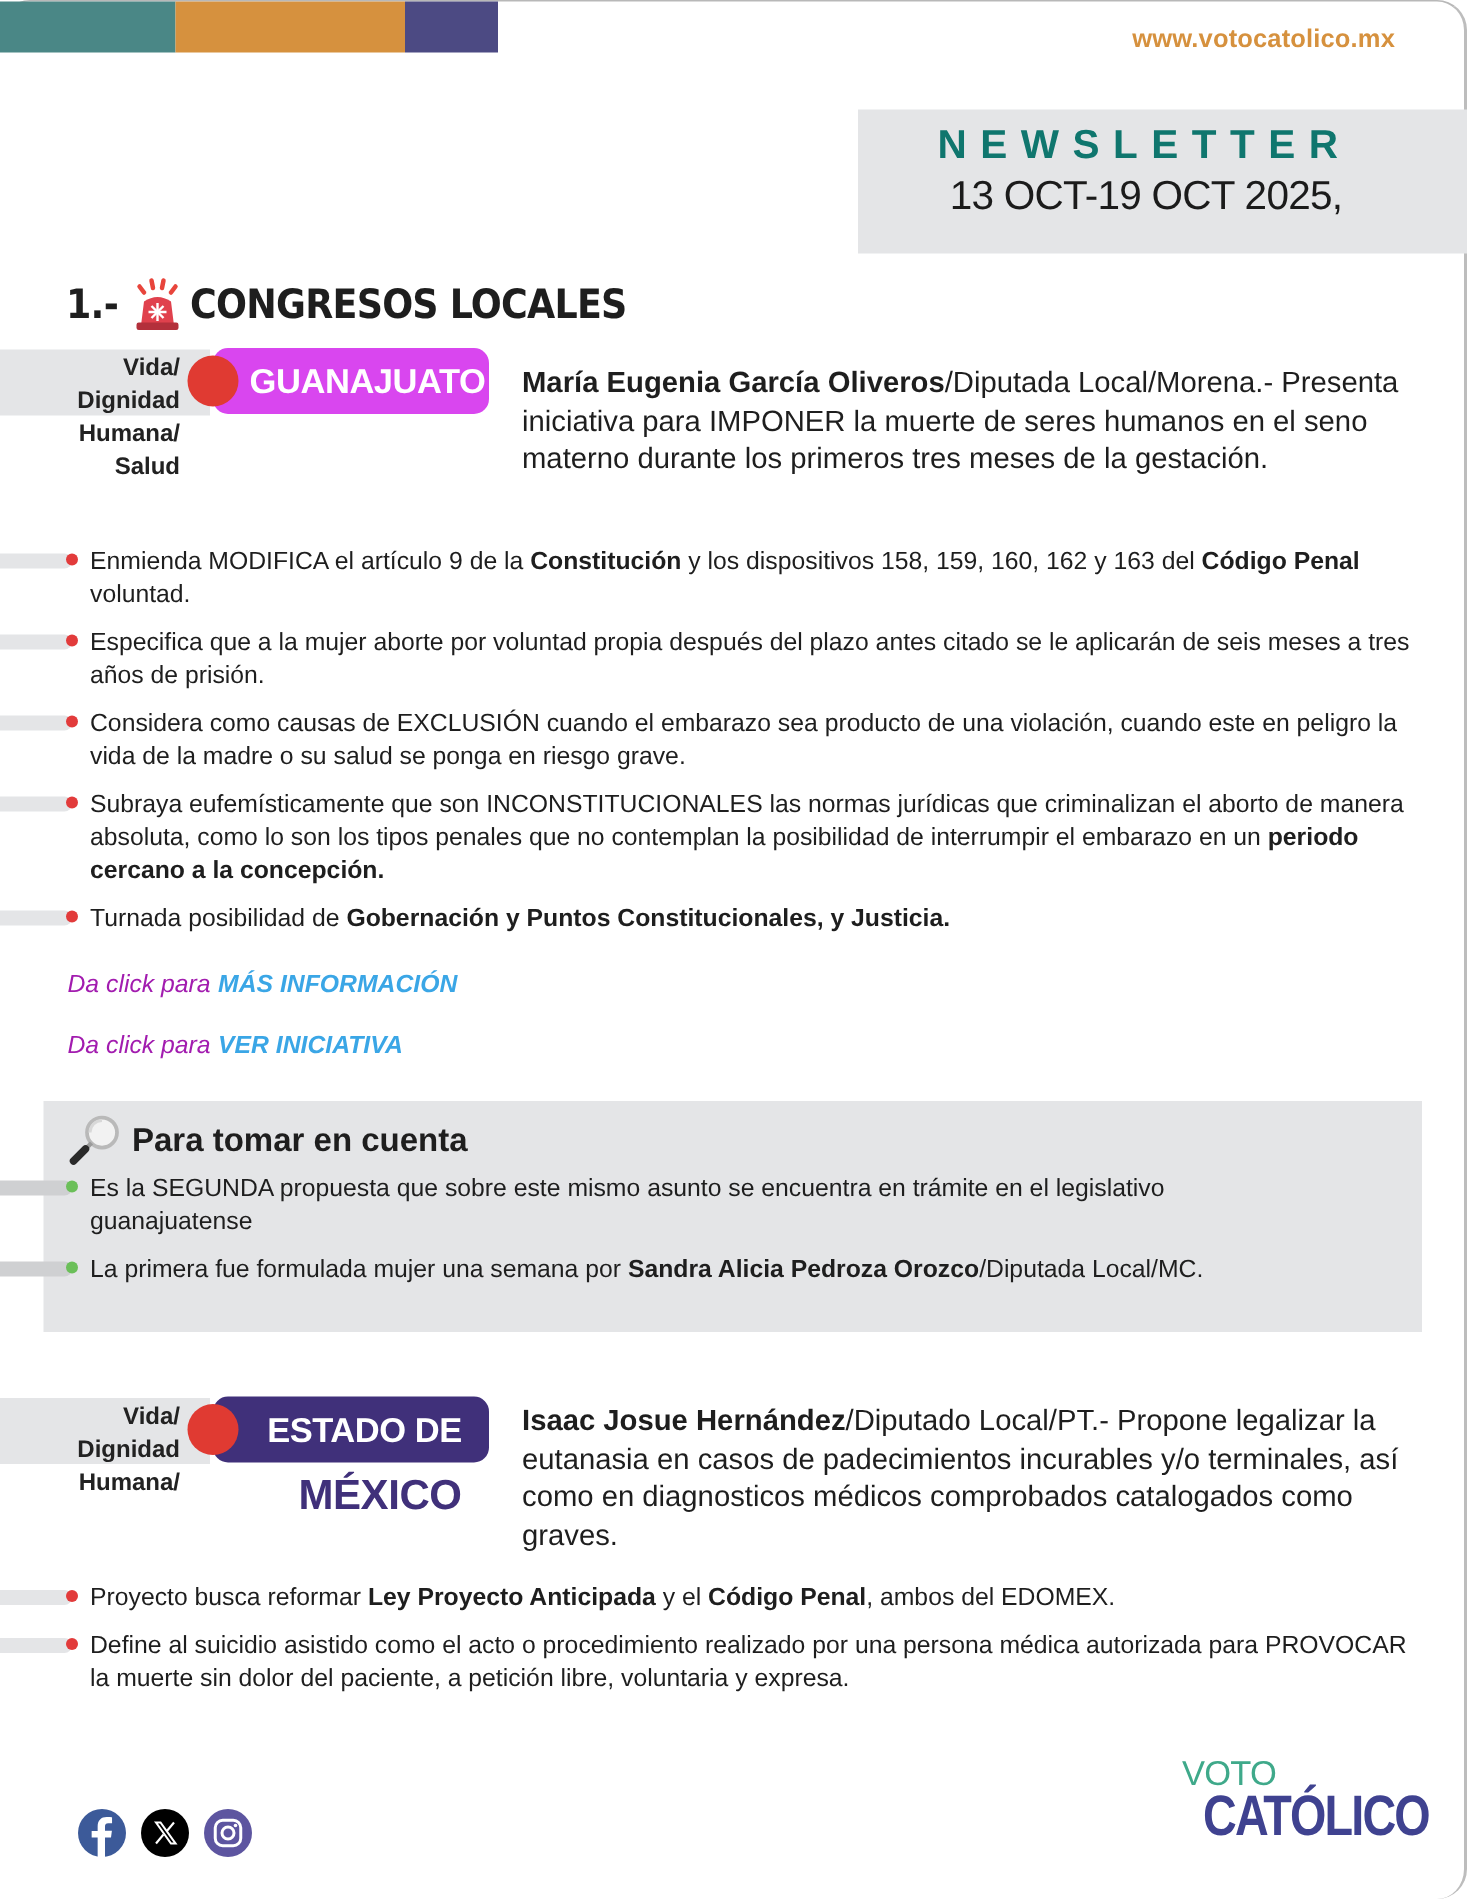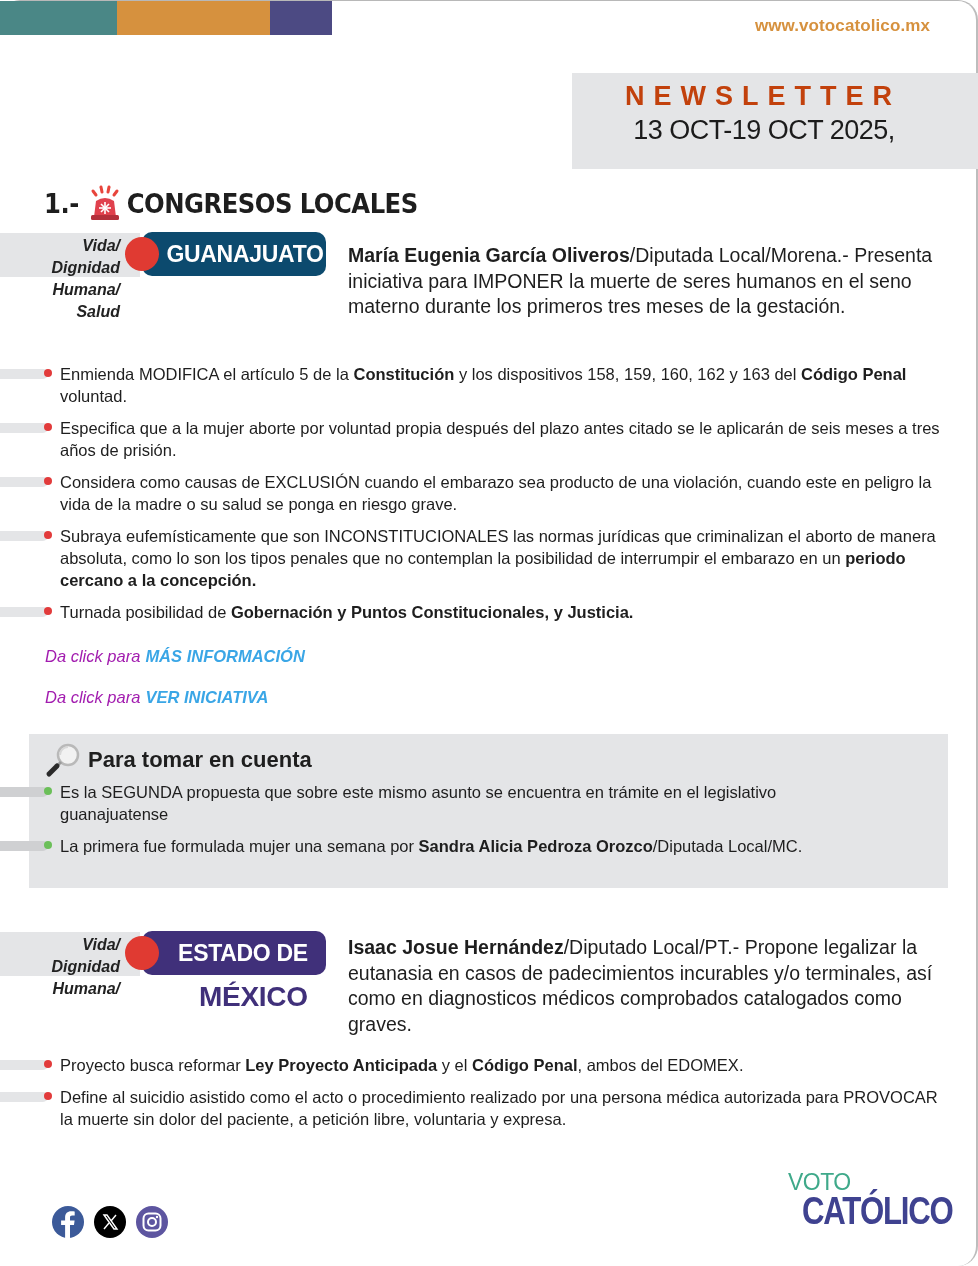--- a/index.html
+++ b/index.html
@@ -11,30 +11,30 @@
   .bars { position: absolute; left: 0; top: 0; height: 34px; display: flex; }
   .bar { height: 34px; }
   .bar-1 { width: 117px; }
   .bar-2 { width: 153px; }
   .bar-3 { width: 62px; }
 
   .site-url { position: absolute; right: 46px; top: 15px; font-size: 17px; font-weight: bold; letter-spacing: 0.1px; }
 
   
   .nl-box { position: absolute; left: 572px; top: 72px; width: 406px; height: 96px; background: #e4e5e7; text-align: center; }
-  .nl-title { position: absolute; left: 0; right: 24px; top: 8px; font-size: 27px; font-weight: bold; letter-spacing: 9px; color: #c2410c; }
+  .nl-title { position: absolute; left: 0; right: 24px; top: 8px; font-size: 27px; font-weight: bold; letter-spacing: 9px; color: #0f766e; }
   .nl-date { position: absolute; left: 0; right: 22px; top: 42px; font-size: 27px; color: #1b1b1b; letter-spacing: -0.5px; }
 
   
   .section-title { position: absolute; left: 44px; top: 184px; font-size: 27px; font-weight: bold; color: #1e1e1e; display: flex; align-items: center; letter-spacing: -0.5px; font-family: "DejaVu Sans Condensed", "Liberation Sans", sans-serif; }
   .siren { width: 40px; height: 36px; margin: 0 2px 0 6px; position: relative; }
 
   
   .cat-band { position: absolute; left: 0; width: 140px; height: 44px; background: #e4e5e7; }
-  .cat-text { position: absolute; left: 0; width: 120px; text-align: right; font-size: 16px; font-weight: bold; line-height: 22px; color: #222; font-style: italic; }
+  .cat-text { position: absolute; left: 0; width: 120px; text-align: right; font-size: 16px; font-weight: bold; line-height: 22px; color: #222; }
   .state-pill { position: absolute; height: 44px; border-radius: 10px; color: #fff; font-weight: bold; font-size: 23px; display: flex; align-items: center; justify-content: center; letter-spacing: -0.3px; }
   .state-dot { position: absolute; width: 34px; height: 34px; border-radius: 50%; }
   .state-sub { position: absolute; font-weight: bold; font-size: 28px; letter-spacing: -0.3px; }
 
   .lead { position: absolute; left: 348px; width: 590px; font-size: 19.5px; line-height: 25.5px; color: #1e1e1e; }
   .lead b { font-weight: bold; }
 
   
   .bullet { position: absolute; left: 0; width: 950px; }
   .bullet-line { position: absolute; left: 0; top: 6px; width: 48px; height: 10px; background: #e4e5e7; border-radius: 0 6px 6px 0; }
@@ -99,33 +99,33 @@
     <span>CONGRESOS LOCALES</span>
   </div>
 
   <div class="cat-band" style="top:232px;"></div>
   <div class="cat-text" style="top:234px;">
     <div>Vida/</div>
     <div>Dignidad</div>
     <div>Humana/</div>
     <div>Salud</div>
   </div>
-  <div class="state-pill" style="left: 142px; top: 231px; width: 184px; background: #0c4a6e;">
+  <div class="state-pill" style="left: 142px; top: 231px; width: 184px; background: #d946ef;">
     <span style="margin-left:22px;">GUANAJUATO</span>
   </div>
   <div class="state-dot" style="left: 125px; top: 236px; background: rgb(224, 58, 50);"></div>
 
   <div class="lead" style="top:242px;">
     <b>María Eugenia García Oliveros</b><span>/Diputada Local/Morena.- Presenta iniciativa para IMPONER la muerte de seres humanos en el seno materno durante los primeros tres meses de la gestación.</span>
   </div>
 
   <div class="bullet" style="top:362px;">
     <div class="bullet-line"></div>
     <div class="bullet-dot" style="background: rgb(226, 59, 59);"></div>
-    <div class="bullet-text"><span>Enmienda MODIFICA el artículo 5 de la </span><b>Constitución</b><span> y los dispositivos 158, 159, 160, 162 y 163 del </span><b>Código Penal</b><span> voluntad.</span></div>
+    <div class="bullet-text"><span>Enmienda MODIFICA el artículo 9 de la </span><b>Constitución</b><span> y los dispositivos 158, 159, 160, 162 y 163 del </span><b>Código Penal</b><span> voluntad.</span></div>
   </div>
   <div class="bullet" style="top:416px;">
     <div class="bullet-line"></div>
     <div class="bullet-dot" style="background: rgb(226, 59, 59);"></div>
     <div class="bullet-text"><span>Especifica que a la mujer aborte por voluntad propia después del plazo antes citado se le aplicarán de seis meses a tres años de prisión.</span></div>
   </div>
   <div class="bullet" style="top:470px;">
     <div class="bullet-line"></div>
     <div class="bullet-dot" style="background: rgb(226, 59, 59);"></div>
     <div class="bullet-text"><span>Considera como causas de EXCLUSIÓN cuando el embarazo sea producto de una violación, cuando este en peligro la vida de la madre o su salud se ponga en riesgo grave.</span></div>

